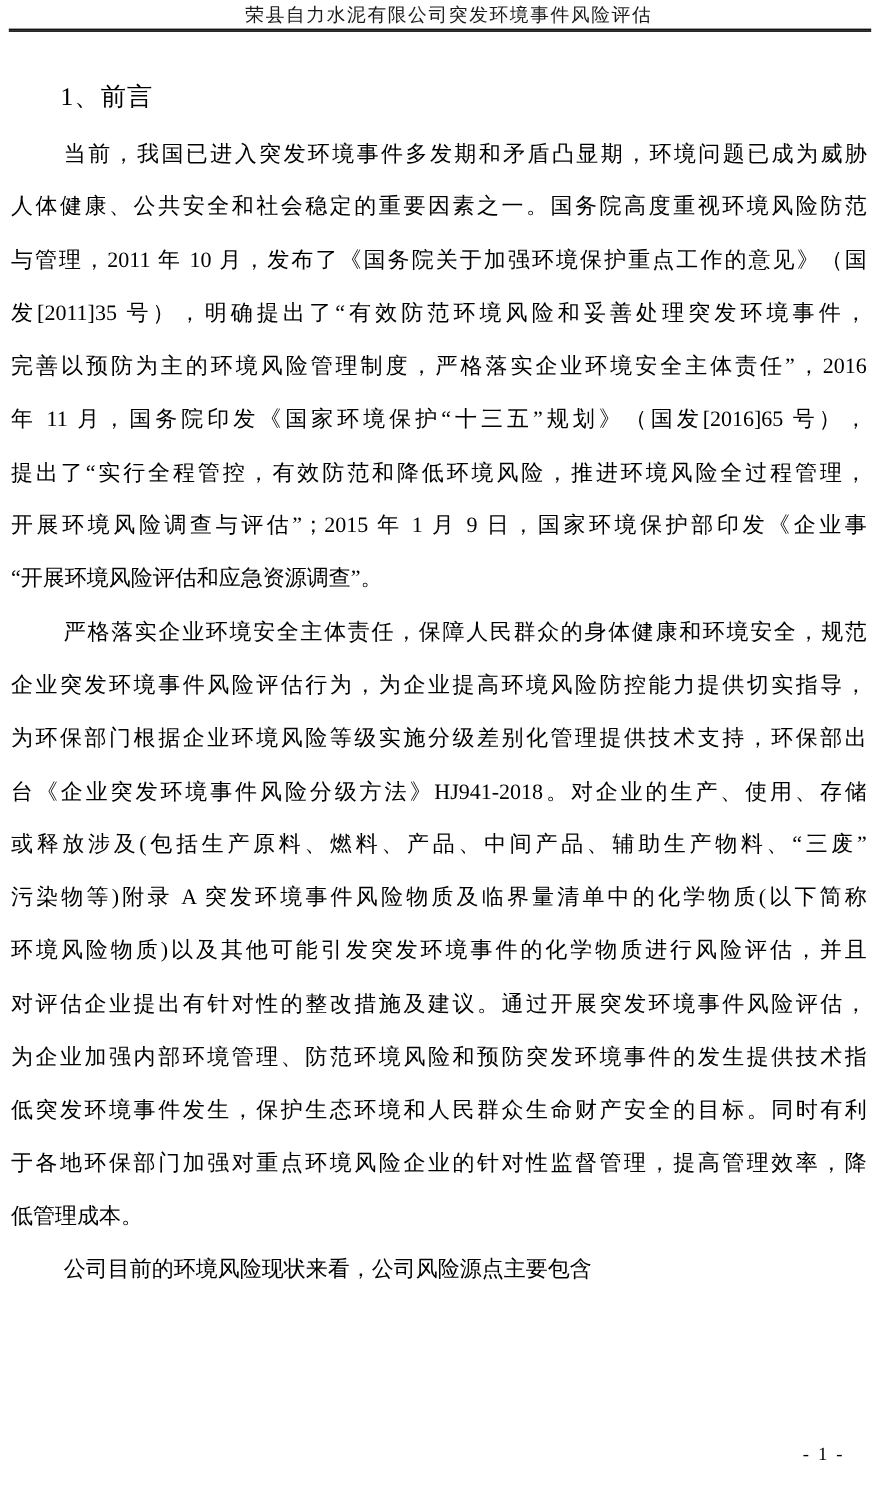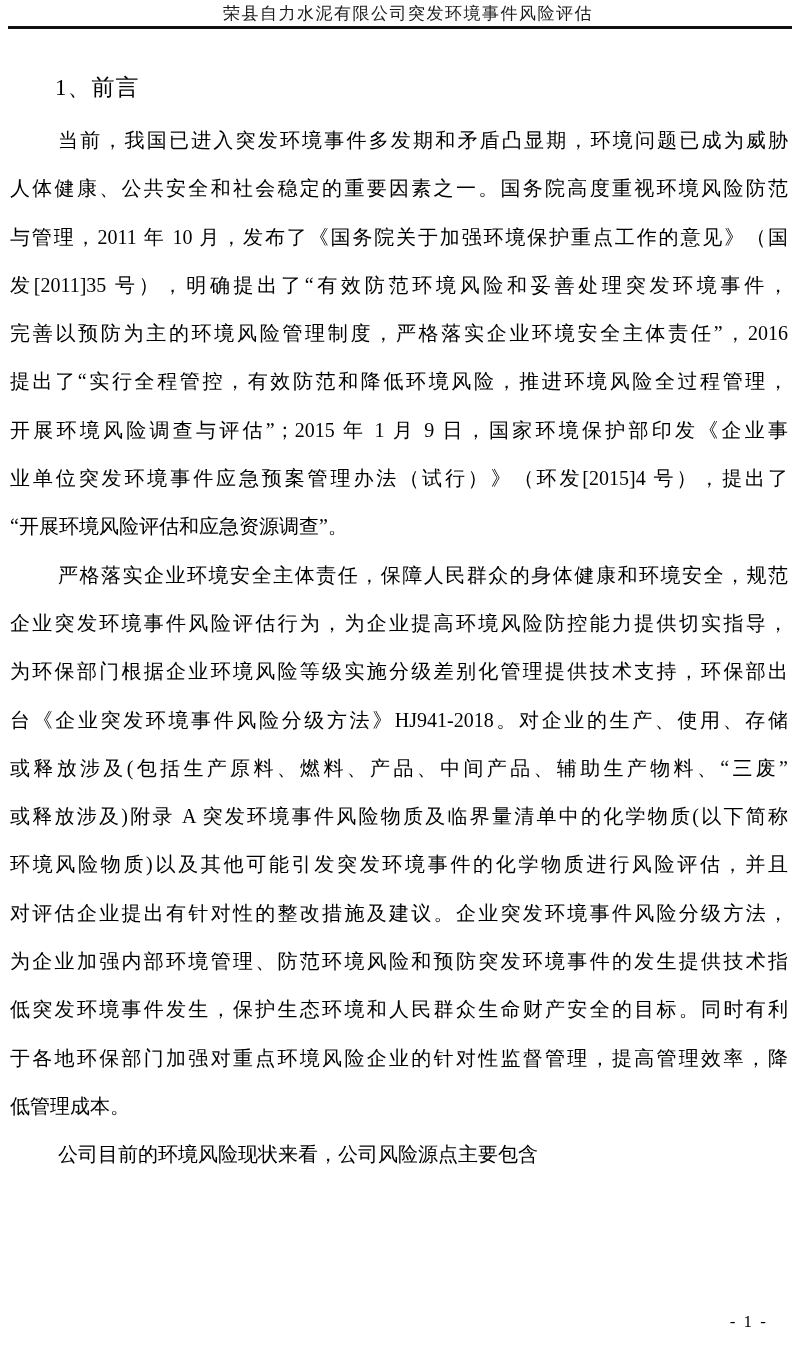--- a/index.html
+++ b/index.html
@@ -82,33 +82,33 @@
 
   <div class="section-heading">1、前言</div>
 
   <div class="content">
 
     <div class="line fill indent">当前，我国已进入突发环境事件多发期和矛盾凸显期，环境问题已成为威胁</div>
     <div class="line fill">人体健康、公共安全和社会稳定的重要因素之一。国务院高度重视环境风险防范</div>
     <div class="line fill">与管理，2011 年 10 月，发布了《国务院关于加强环境保护重点工作的意见》（国</div>
     <div class="line fill">发[2011]35 号），明确提出了“有效防范环境风险和妥善处理突发环境事件，</div>
     <div class="line fill">完善以预防为主的环境风险管理制度，严格落实企业环境安全主体责任”，2016</div>
+    <div class="line fill">年 11 月，国务院印发《国家环境保护“十三五”规划》（国发[2016]65 号），</div>
     <div class="line fill">提出了“实行全程管控，有效防范和降低环境风险，推进环境风险全过程管理，</div>
     <div class="line fill">开展环境风险调查与评估”；2015 年 1 月 9 日，国家环境保护部印发《企业事</div>
-    <div class="line fill">业单位突发环境事件应急预案管理办法（试行）》（环发[2015]4 号），提出了</div>
     <div class="line end">“开展环境风险评估和应急资源调查”。</div>
 
     <div class="line fill indent">严格落实企业环境安全主体责任，保障人民群众的身体健康和环境安全，规范</div>
     <div class="line fill">企业突发环境事件风险评估行为，为企业提高环境风险防控能力提供切实指导，</div>
     <div class="line fill">为环保部门根据企业环境风险等级实施分级差别化管理提供技术支持，环保部出</div>
     <div class="line fill">台《企业突发环境事件风险分级方法》HJ941-2018。对企业的生产、使用、存储</div>
     <div class="line fill">或释放涉及(包括生产原料、燃料、产品、中间产品、辅助生产物料、“三废”</div>
-    <div class="line fill">或释放涉及)附录 A 突发环境事件风险物质及临界量清单中的化学物质(以下简称</div>
+    <div class="line fill">污染物等)附录 A 突发环境事件风险物质及临界量清单中的化学物质(以下简称</div>
     <div class="line fill">环境风险物质)以及其他可能引发突发环境事件的化学物质进行风险评估，并且</div>
-    <div class="line fill">对评估企业提出有针对性的整改措施及建议。企业突发环境事件风险分级方法，</div>
+    <div class="line fill">对评估企业提出有针对性的整改措施及建议。通过开展突发环境事件风险评估，</div>
     <div class="line fill">为企业加强内部环境管理、防范环境风险和预防突发环境事件的发生提供技术指</div>
     <div class="line fill">低突发环境事件发生，保护生态环境和人民群众生命财产安全的目标。同时有利</div>
     <div class="line fill">于各地环保部门加强对重点环境风险企业的针对性监督管理，提高管理效率，降</div>
     <div class="line end">低管理成本。</div>
 
     <div class="line end indent">公司目前的环境风险现状来看，公司风险源点主要包含</div>
   </div>
 
   <div class="page-number">- 1 -</div>
 

